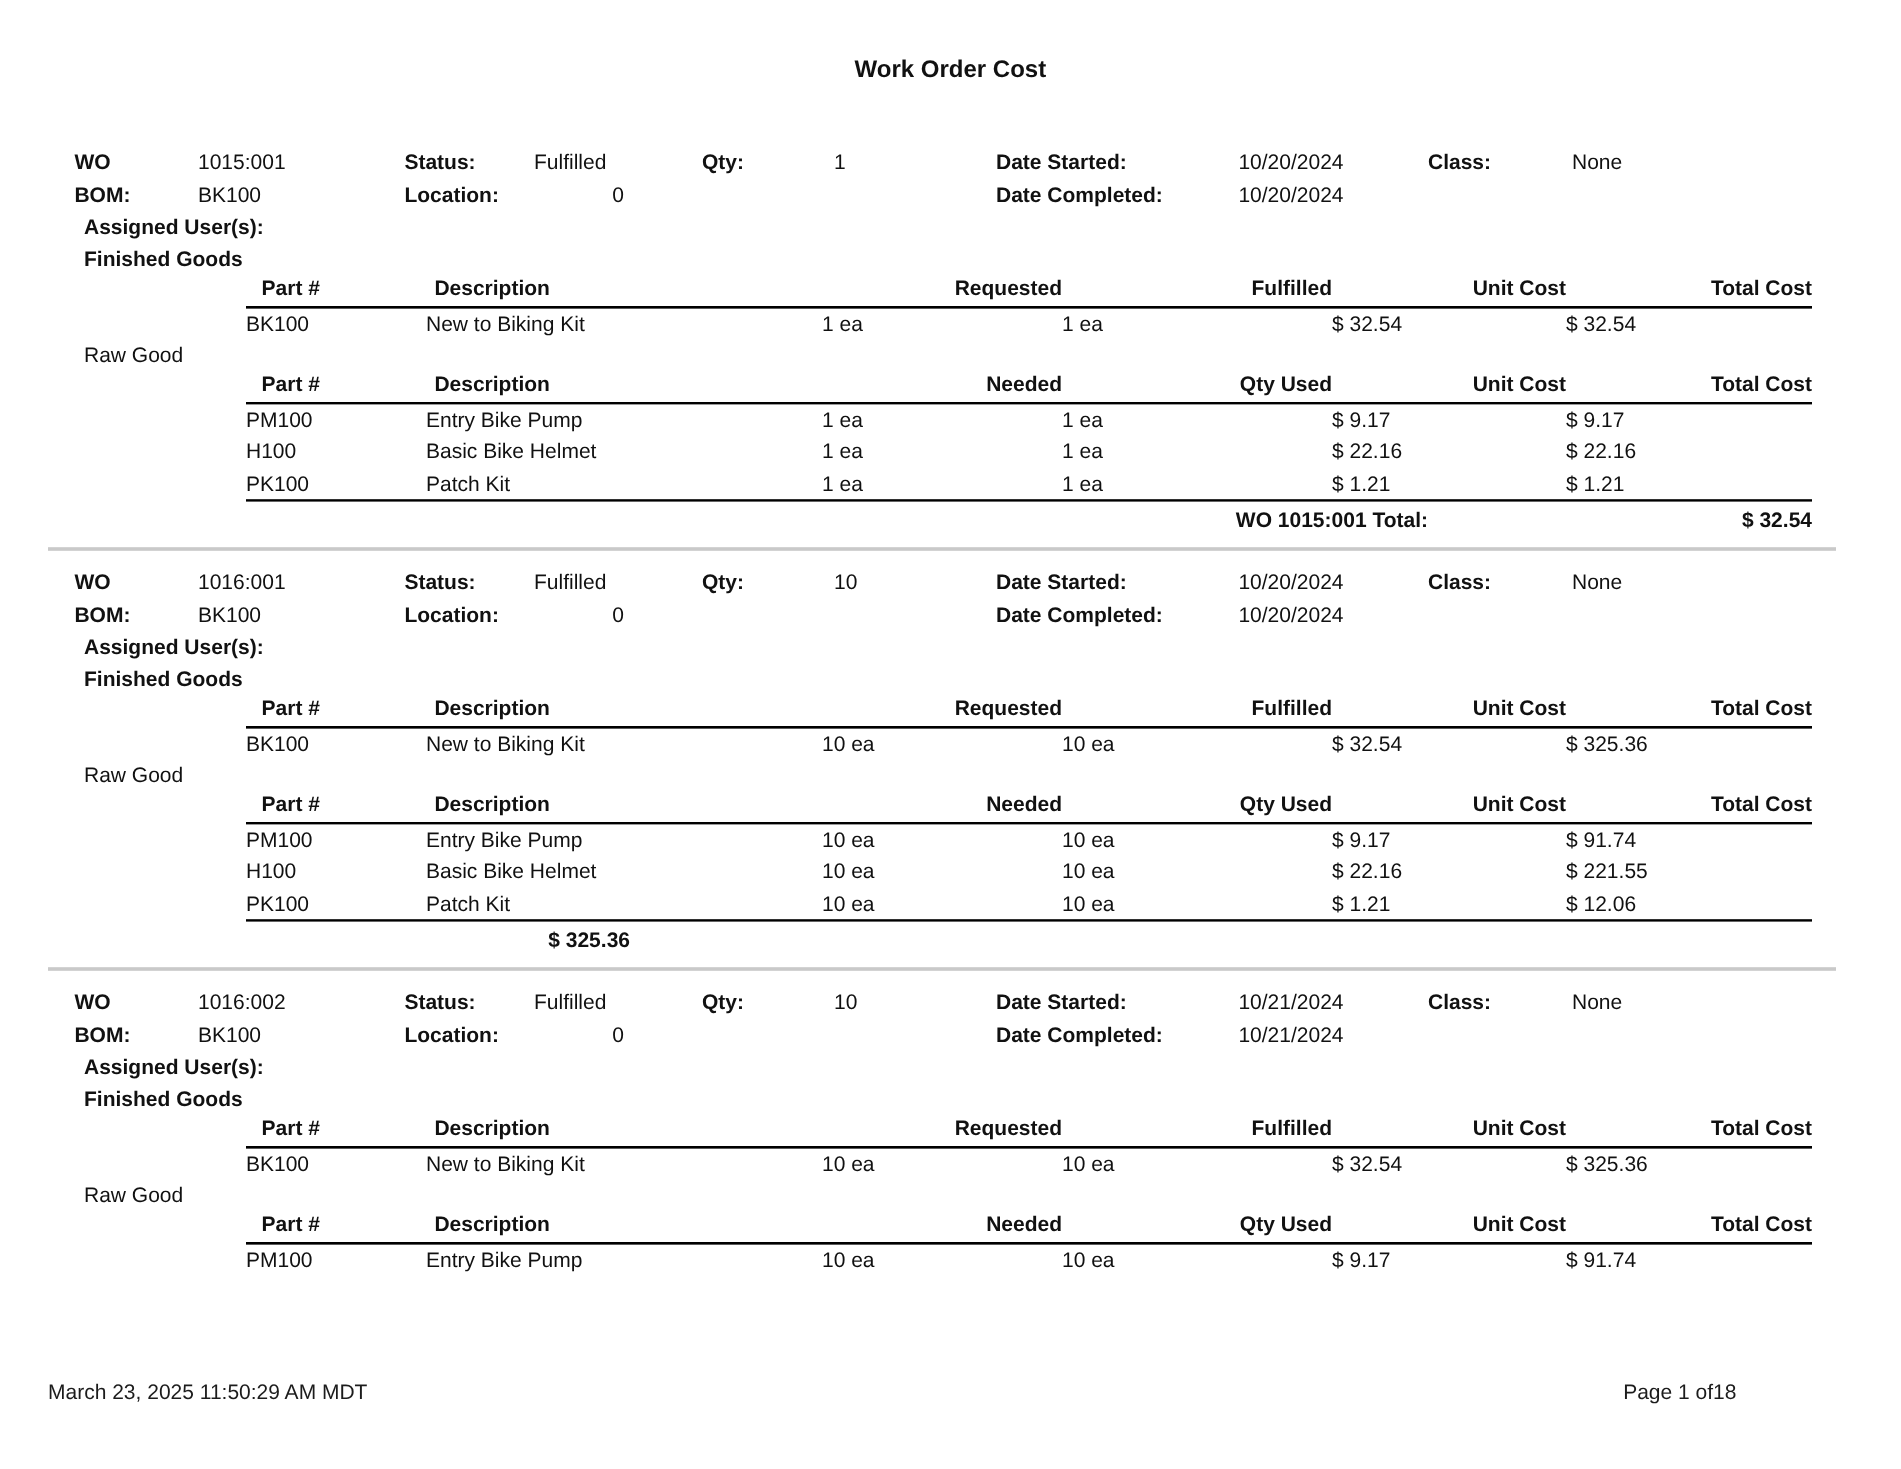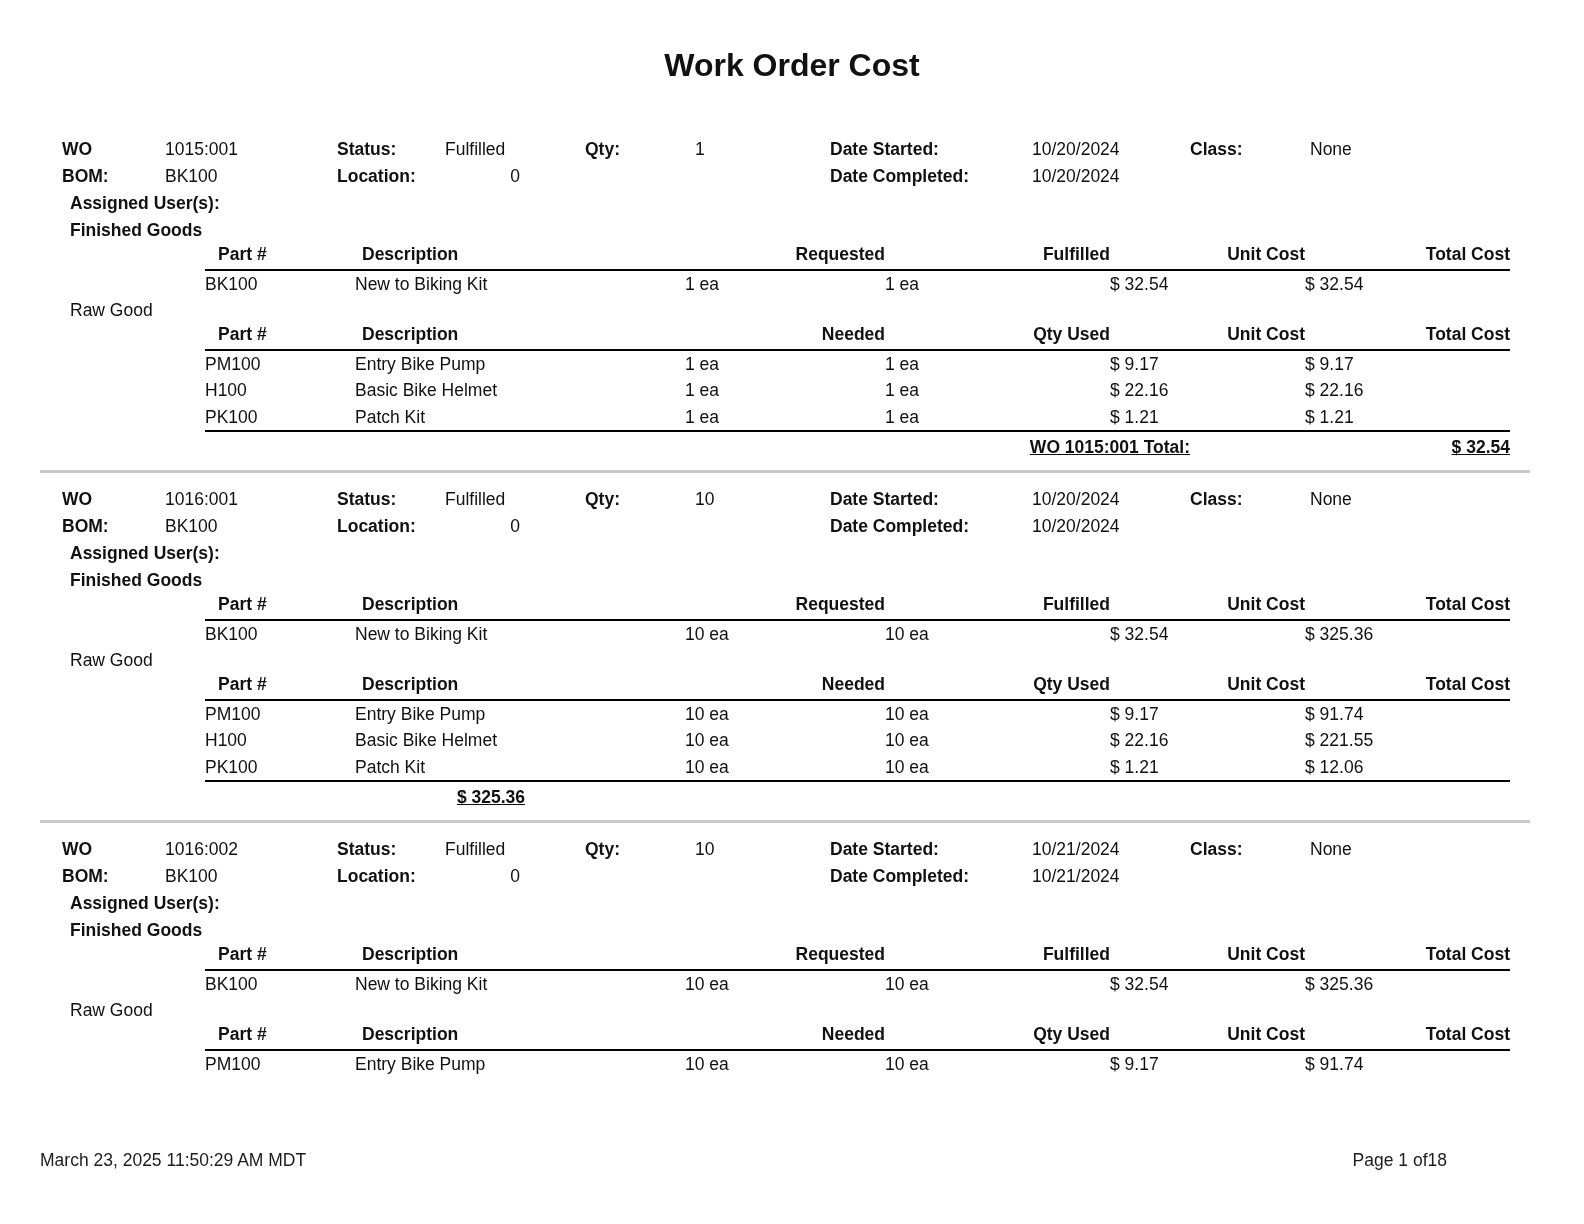--- a/index.html
+++ b/index.html
@@ -5,21 +5,21 @@
   * { box-sizing: border-box; }
   html,body { margin:0; padding:0; background:#fff; }
   .page {
     position:relative; width:1584px; height:1224px; overflow:hidden;
     background:#fff; color:#111;
     font-family:"Liberation Sans", sans-serif; font-size:17.5px;
   }
   .b { font-weight:700; }
   .titles { text-align:center; padding-top:42px; line-height:1.2; }
   .company { font-size:25px; font-weight:700; }
-  .report-title { font-size:32px; font-weight:700; margin-top:4px; }
+  .report-title { font-size:20px; font-weight:700; margin-top:4px; }
 
   .wo-section { margin-top:0; }
   .first-section { margin-top:52px; }
 
   .info { margin-left:62px; line-height:27px; }
   .ig { display:grid;
         grid-template-columns:103px 172px 108px 140px 110px 38px 97px 202px 158px 120px 1fr; }
   .ig span { white-space:nowrap; }
   .ctr { text-align:center; }
   .indent8 { margin-left:8px; }
@@ -32,21 +32,21 @@
   table.goods th { font-weight:700; border-bottom:2.5px solid #000;
                    text-align:right; padding:0 0 4px 0; height:26px; white-space:nowrap; }
   table.goods th.c0 { text-align:left; padding-left:13px; }
   table.goods th.c1 { text-align:left; padding-left:7px; }
   table.goods td { height:27px; text-align:left; padding:0; white-space:nowrap; }
   table.goods td.c0, table.goods td.c1 { text-align:left; }
   table.goods.closed { border-bottom:2.5px solid #000; }
 
   .raw-label { margin-left:70px; line-height:27px; font-weight:400; }
 
-  .total-row { margin-left:205px; width:1305px; display:flex; padding-top:5px; height:30px;text-decoration:underline; }
+  .total-row { margin-left:205px; width:1305px; display:flex; padding-top:5px; height:30px; }
   .total-label { width:985px; text-align:right; font-weight:700; }
   .total-value { width:320px; text-align:right; font-weight:700; }
 
   .wo-divider { height:3px; background:#c9c9c9; margin:8px 0 13px 40px; width:1490px; }
 
   .footer { position:absolute; left:40px; right:137px; top:1150px;
             display:flex; justify-content:space-between; color:#1c1c1c; }
 </style>
 </head>
 <body>

